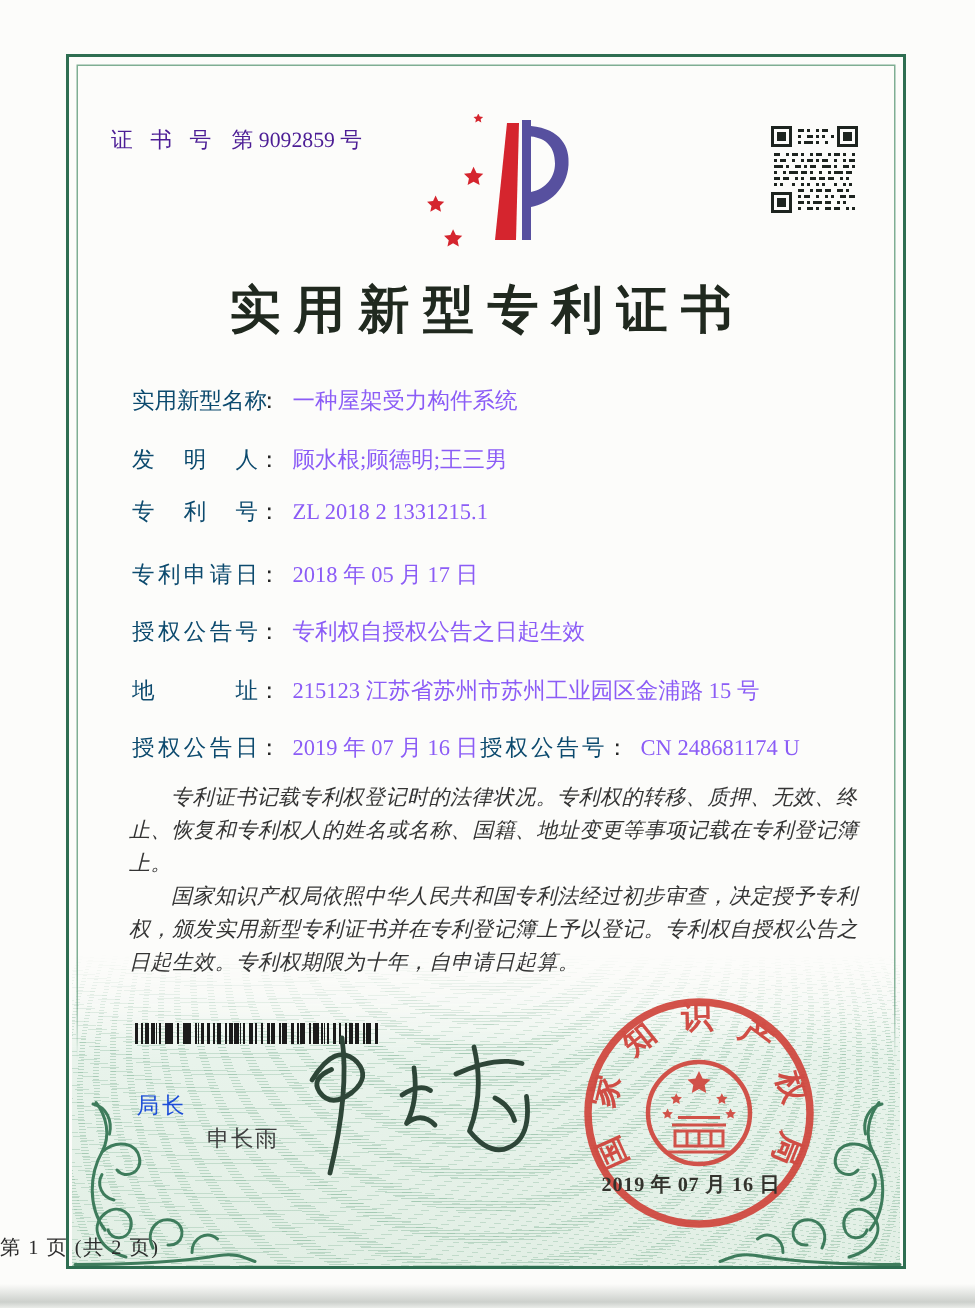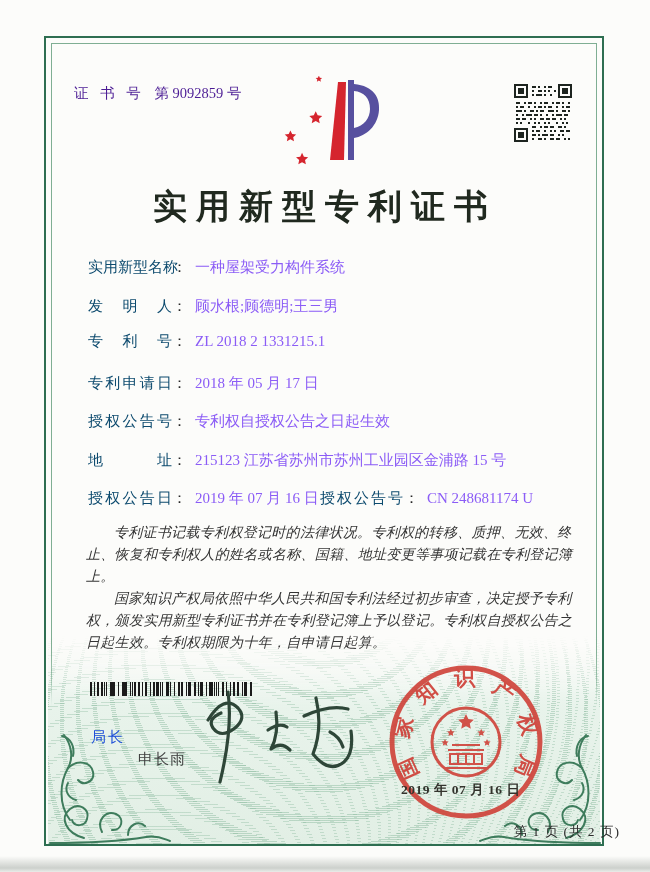--- a/index.html
+++ b/index.html
@@ -75,21 +75,21 @@
   .signer-title{position:absolute;left:91px;top:716px;font-size:15px;letter-spacing:2px;color:#1d4ed8;margin-top:12px;}
   .signer-name{position:absolute;left:91px;top:750px;font-size:15px;letter-spacing:1px;color:#404040;margin-left:47px;}
   .signature{position:absolute;left:192px;top:686px;width:168px;height:102px;}
 
   .seal{position:absolute;left:382px;top:660px;width:168px;height:168px;opacity:.92;}
   .seal-date{
     position:absolute;left:401px;top:781px;font-size:13.5px;font-weight:700;
     color:#33332d;letter-spacing:.5px;white-space:nowrap;
   }
   .page-footer{
-    position:absolute;left:0;top:823px;width:620px;text-align:right;
+    position:absolute;left:0;top:823px;width:620px;text-align:left;
     font-size:13.5px;color:#2c2c2c;letter-spacing:1px;
   }
 </style>
 </head>
 <body>
 
 <div class="page">
 
   <div class="frame-outer"></div>
   <div class="frame-inner"></div>

